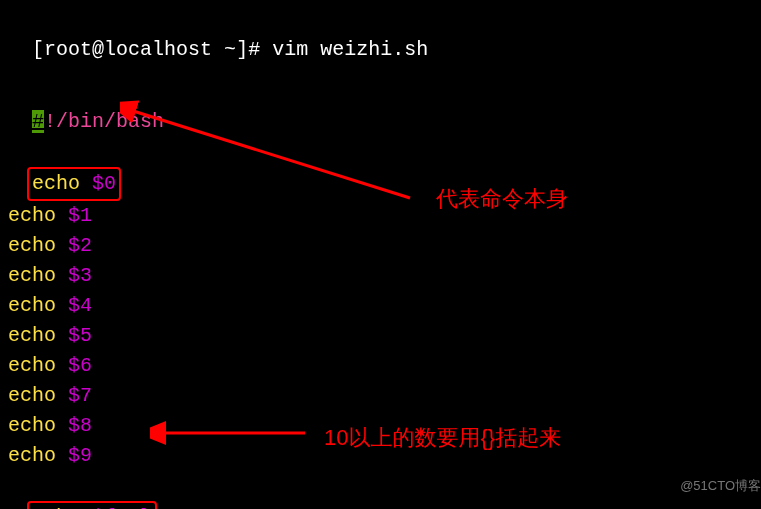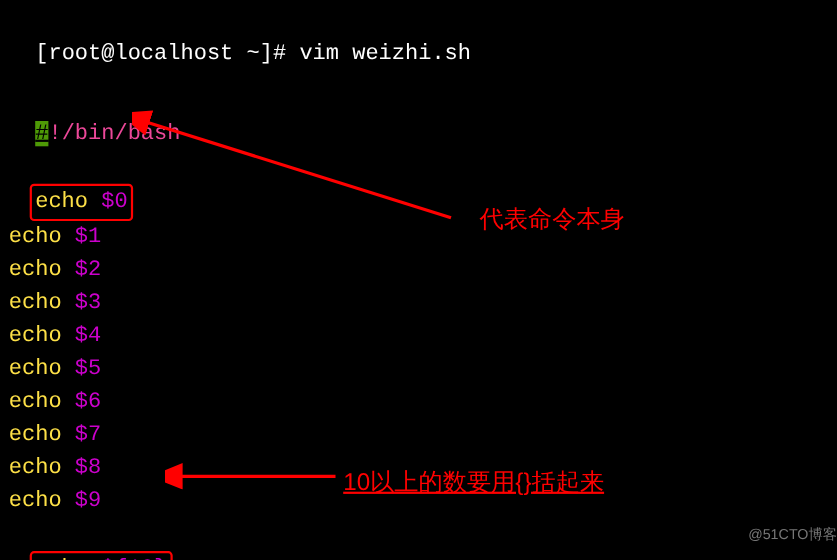--- a/index.html
+++ b/index.html
@@ -28,21 +28,21 @@
     }
     .gap { height: 12px; }
     .annot {
       position: absolute;
       color: #ff0000;
       font-family: "Microsoft YaHei", sans-serif;
       font-size: 22px;
       font-weight: 500;
     }
     .annot1 { left: 420px; top: 184px; margin-left: 16px; }
-    .annot2 { left: 312px; top: 423px; text-decoration: underline; }
+    .annot2 { left: 324px; top: 423px; }
     .watermark {
       position: absolute;
       right: 0;
       bottom: 14px;
       color: #767676;
       font-family: "Microsoft YaHei", sans-serif;
       font-size: 13px;
     }
     svg.arrow { position: absolute; pointer-events: none; }
   </style>

